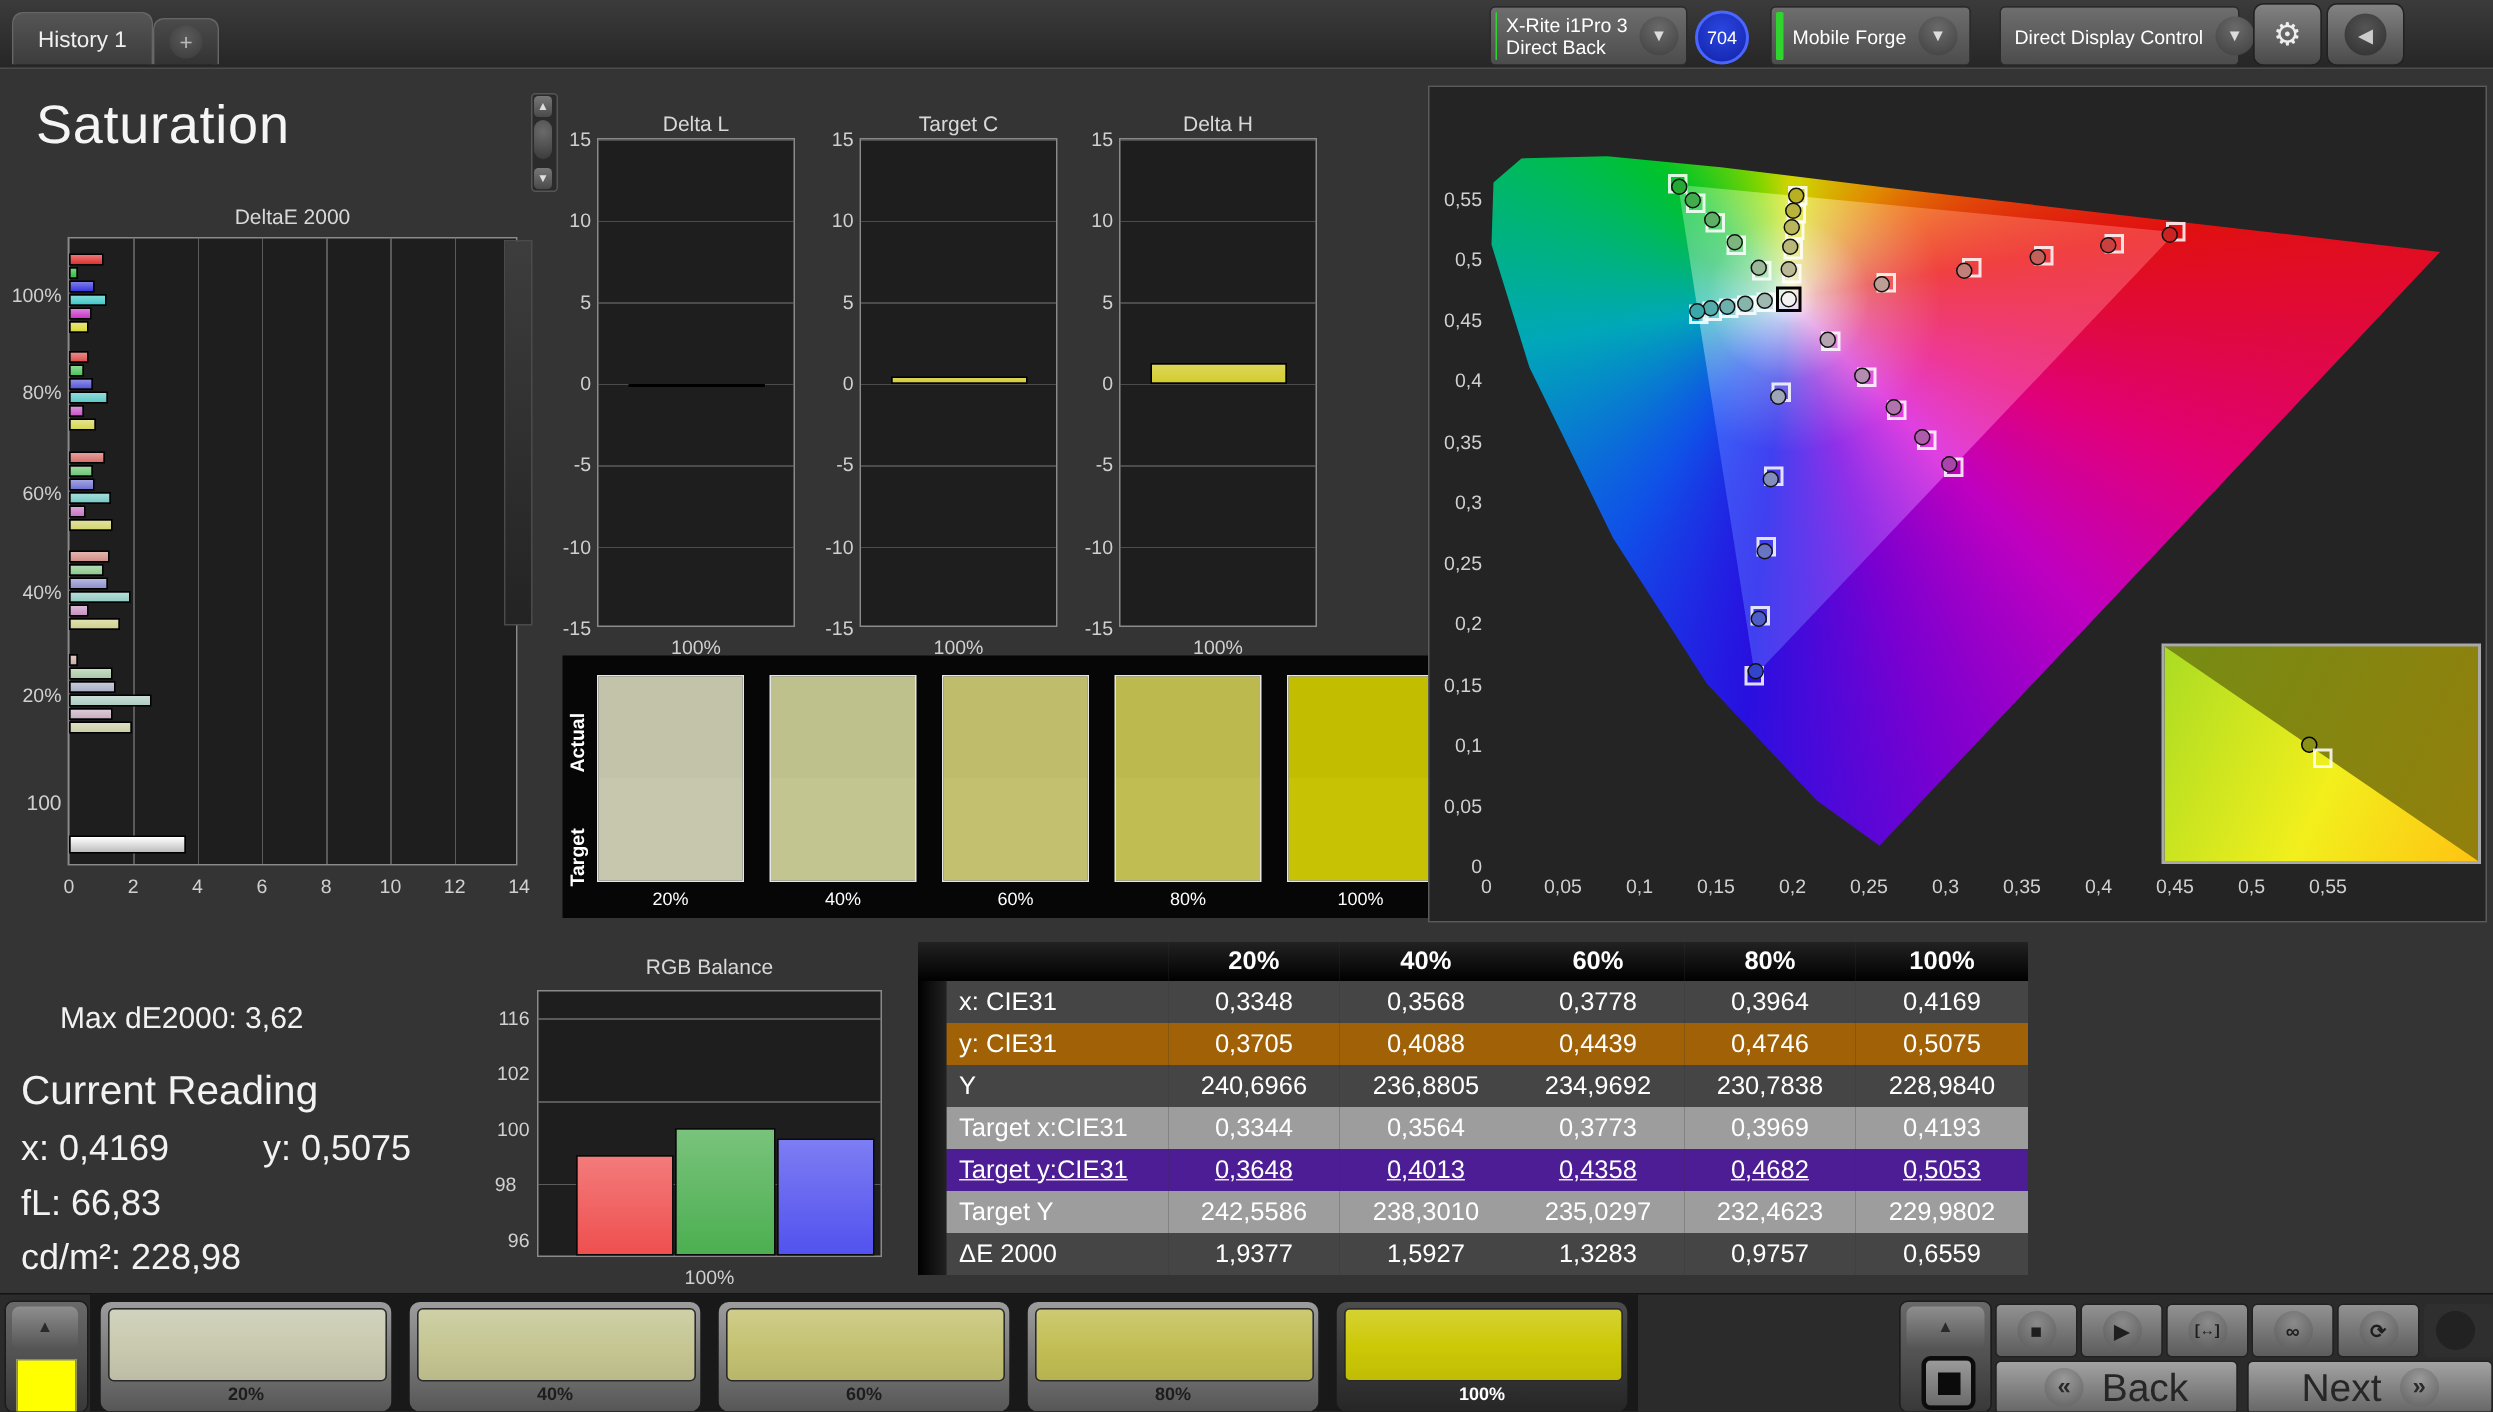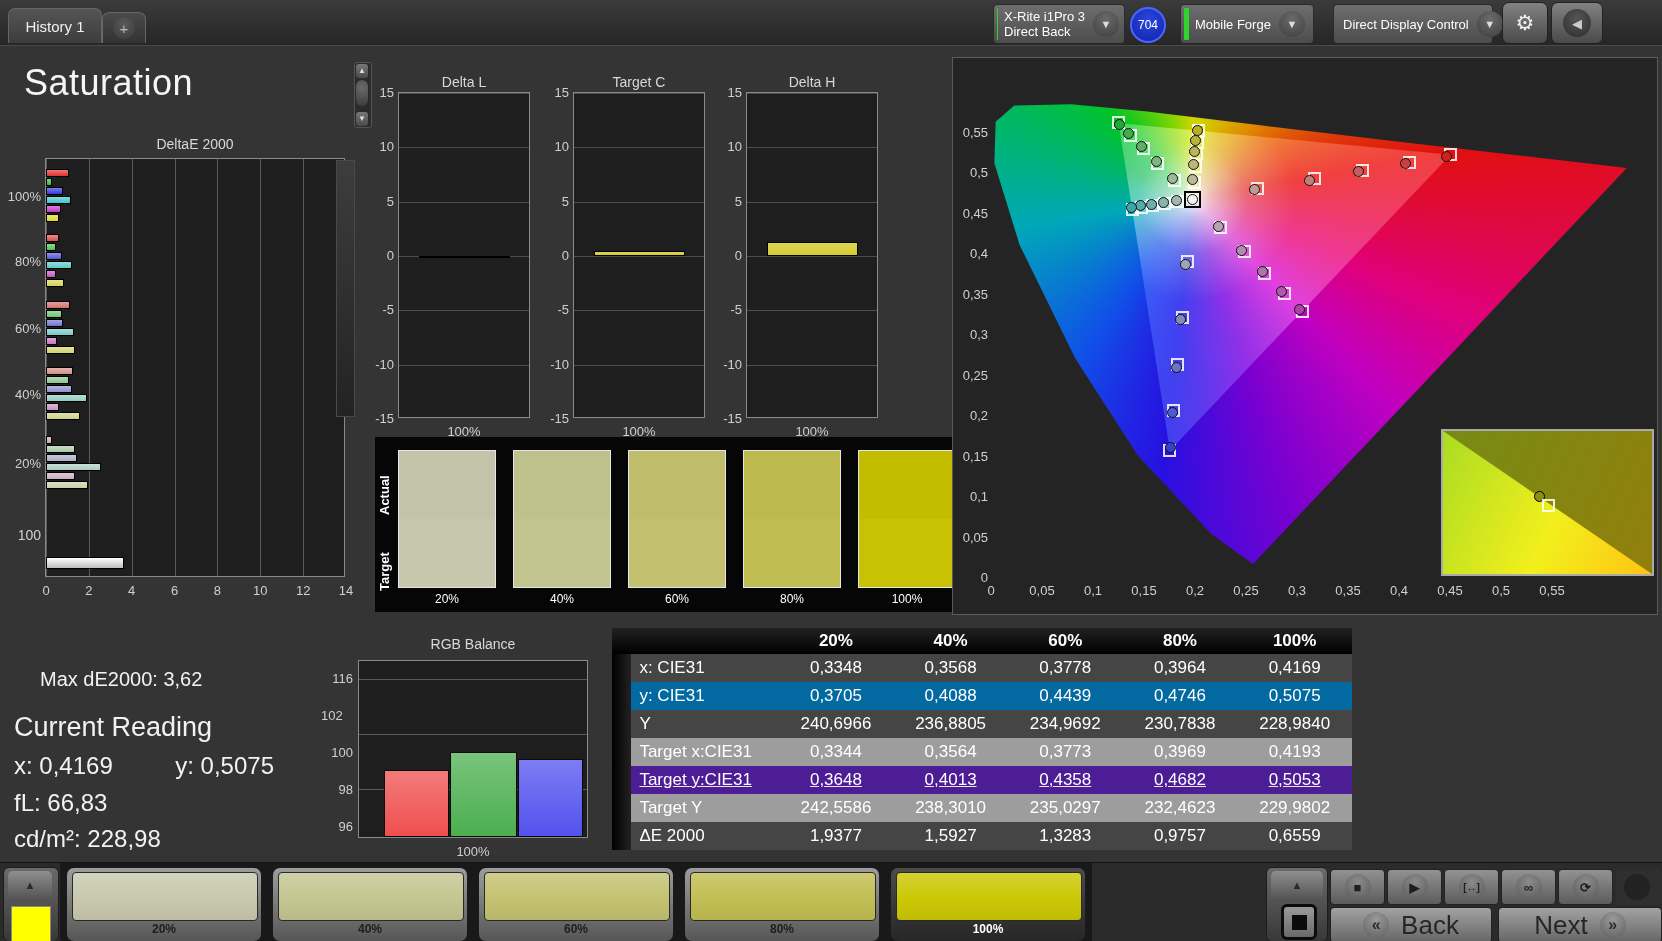--- a/index.html
+++ b/index.html
@@ -394,23 +394,23 @@
   </div>
   <div class="stat" id="stat-fl">fL: 66,83</div>
   <div class="stat" id="stat-cd">cd/m²: 228,98</div>
 
   <div class="panel-title" style="left:358px;top:636px;width:230px;">RGB Balance</div>
   <div class="plot" id="rgb-plot">
       <div class="rgb-bar" style="left: 25px; width: 65px; height: 67.35px; background: linear-gradient(rgb(243, 123, 123), rgb(239, 79, 79));"></div>
       <div class="rgb-bar" style="left: 91px; width: 67px; height: 84.925px; background: linear-gradient(rgb(121, 195, 124), rgb(76, 175, 80));"></div>
       <div class="rgb-bar" style="left: 159px; width: 65px; height: 77.525px; background: linear-gradient(rgb(125, 125, 243), rgb(82, 82, 239));"></div>
       <div class="ticklab" style="left: -38px; top: 10px; width: 32px; text-align: right;">116</div>
-      <div class="ticklab" style="left: -38px; top: 47px; width: 32px; ">102</div>
+      <div class="ticklab" style="left: -38px; top: 47px; width: 32px; text-align: right;">102</div>
       <div class="ticklab" style="left: -38px; top: 84px; width: 32px; text-align: right;">100</div>
-      <div class="ticklab" style="left: -38px; top: 121px; width: 32px; text-align: right;">98</div>
+      <div class="ticklab" style="left: -38px; top: 121px; width: 32px; text-align: center;">98</div>
       <div class="ticklab" style="left: -38px; top: 158px; width: 32px; text-align: right;">96</div>
     </div>
   <div class="ticklab" style="left:358px;top:844px;width:230px;text-align:center;">100%</div>
 
   <table id="rtable">
       <tbody id="rtbody">
         <tr class="hdr">
           <td class="lab" colspan="2"></td>
           <td class="val">20%</td>
           <td class="val">40%</td>
@@ -420,21 +420,21 @@
         </tr>
         <tr style="background: rgb(69, 69, 69);">
           <td class="lead"></td>
           <td class="lab">x: CIE31</td>
           <td class="val">0,3348</td>
           <td class="val">0,3568</td>
           <td class="val">0,3778</td>
           <td class="val">0,3964</td>
           <td class="val">0,4169</td>
         </tr>
-        <tr style="background: #0369a1;">
+        <tr style="background: #a16207;">
           <td class="lead"></td>
           <td class="lab">y: CIE31</td>
           <td class="val">0,3705</td>
           <td class="val">0,4088</td>
           <td class="val">0,4439</td>
           <td class="val">0,4746</td>
           <td class="val">0,5075</td>
         </tr>
         <tr style="background: rgb(69, 69, 69);">
           <td class="lead"></td>

